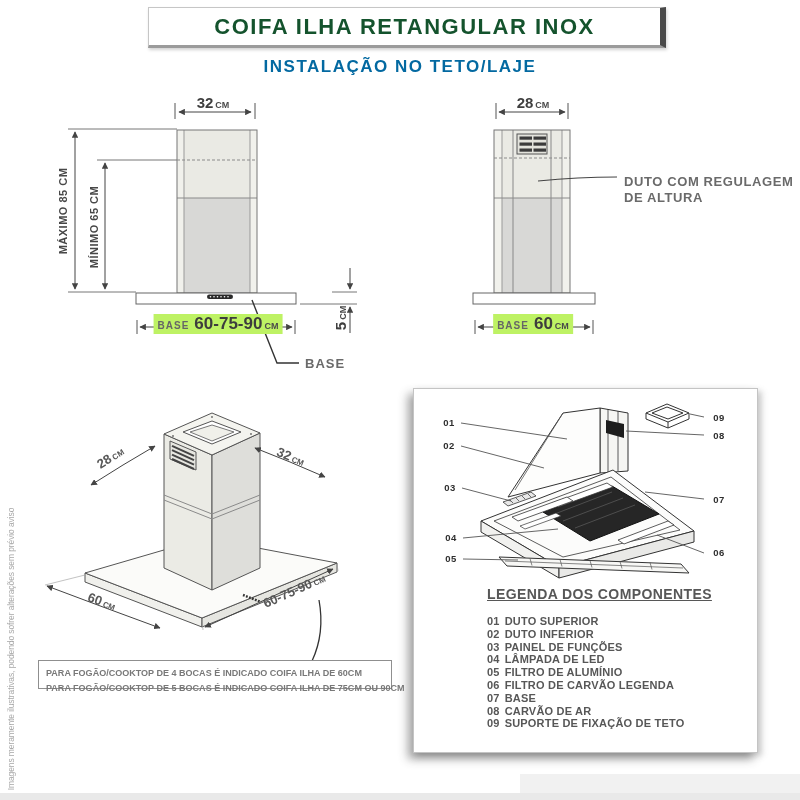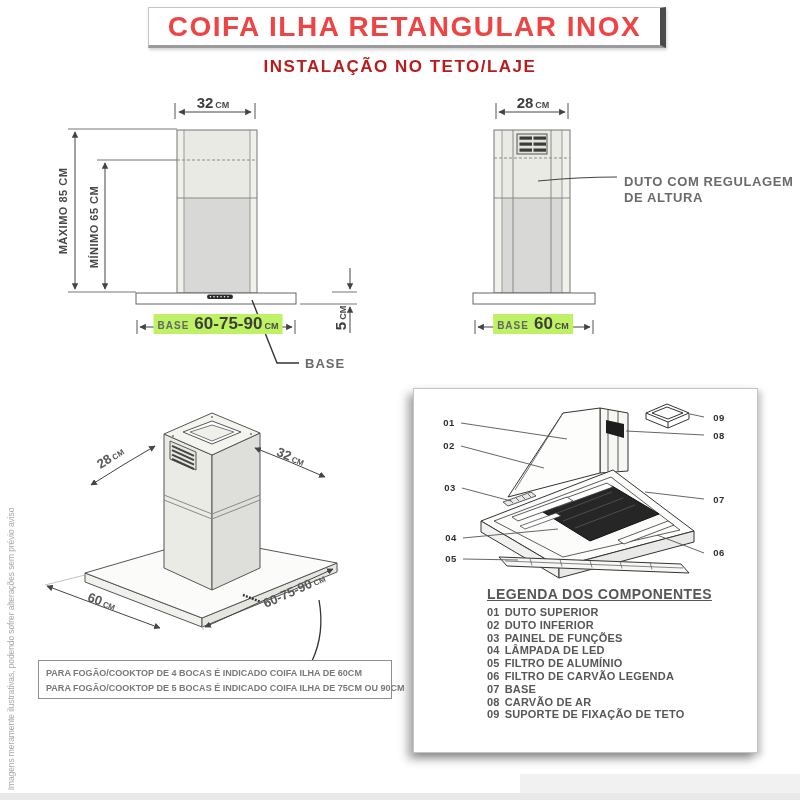--- a/index.html
+++ b/index.html
@@ -5,41 +5,41 @@
   html,body{margin:0;padding:0;background:#ffffff;}
   .stage{position:relative;width:800px;height:800px;background:#ffffff;overflow:hidden;
          font-family:"Liberation Sans", sans-serif;}
   .stage *{box-sizing:border-box;}
   svg.art{position:absolute;left:0;top:0;z-index:2;pointer-events:none;}
   .txt{position:absolute;z-index:3;white-space:nowrap;transform:translate(-50%,-50%);}
   .rot90{transform:translate(-50%,-50%) rotate(-90deg);}
   .title-box{position:absolute;left:148px;top:7px;width:518px;height:41px;background:#fff;
              border:1px solid #c6c6c6;border-right:6px solid #4a4a4a;border-bottom:3px solid #9b9b9b;
              box-shadow:1px 2px 3px rgba(0,0,0,.18);display:flex;align-items:center;justify-content:center;z-index:1;}
-  .title-text{font-size:28px;font-weight:bold;letter-spacing:1.5px;color:#ef4444;}
-  .subtitle{font-size:17px;font-weight:bold;letter-spacing:1.5px;color:#b91c1c;}
+  .title-text{font-size:22px;font-weight:bold;letter-spacing:1.5px;color:#14532d;}
+  .subtitle{font-size:17px;font-weight:bold;letter-spacing:1.5px;color:#0369a1;}
   .dim-big{font-size:15px;font-weight:bold;color:#3f3f3f;}
   .dim-unit{font-size:9px;font-weight:bold;color:#4a4a4a;margin-left:2px;}
   .dim-side{font-size:11px;font-weight:bold;color:#474747;letter-spacing:.5px;}
   .base-dim{background:#bef264;padding:0 4px;color:#3f3f3f;}
   .base-prefix{font-size:10px;font-weight:bold;letter-spacing:1px;color:#666;margin-right:5px;}
   .base-big{font-size:17px;font-weight:bold;color:#3d3d3d;}
   .iso-big{font-size:13px;font-weight:bold;color:#585858;}
   .iso-unit{font-size:8px;font-weight:bold;color:#585858;margin-left:2px;}
   .lbl{font-size:13px;font-weight:bold;color:#6a6a6a;letter-spacing:.6px;}
   .callout{font-size:9.5px;font-weight:bold;color:#2e2e2e;letter-spacing:.5px;}
   .panel{position:absolute;left:413px;top:388px;width:345px;height:365px;background:#ffffff;
          border:1px solid #c4c4c4;z-index:1;
          box-shadow:-5px 6px 9px rgba(50,50,50,.45), 4px 3px 6px rgba(110,110,110,.3);}
-  .notes-box{position:absolute;left:38px;top:660px;width:354px;height:39px;border:1px solid #8f8f8f;
+  .notes-box{position:absolute;left:38px;top:660px;width:354px;height:29px;border:1px solid #8f8f8f;
              background:#fff;z-index:3;padding:4px 0 0 7px;}
   .note-line{font-size:9.5px;font-weight:bold;color:#787878;line-height:15px;white-space:nowrap;
              transform:scaleX(.95);transform-origin:left center;}
   .legend{position:absolute;left:487px;top:586px;z-index:3;color:#575757;}
-  .legend-heading{font-size:14px;font-weight:bold;letter-spacing:.4px;text-decoration:underline;margin-bottom:4px;}
+  .legend-heading{font-size:14px;font-weight:bold;letter-spacing:.4px;text-decoration:underline;margin-bottom:13px;}
   .legend-row{font-size:11px;font-weight:bold;line-height:12.8px;letter-spacing:.2px;}
   .legend-row .num{margin-right:5px;}
   .disclaimer{position:absolute;left:11px;top:649px;z-index:3;font-size:8.5px;color:#a8a8a8;
               letter-spacing:-.1px;white-space:nowrap;transform:translate(-50%,-50%) rotate(-90deg);}
   .scan-shade{position:absolute;left:520px;top:774px;width:280px;height:20px;background:#f1f1f1;z-index:0;}
   .bottom-strip{position:absolute;left:0;top:793px;width:800px;height:7px;background:#e9e9e9;z-index:0;}
 </style>
 </head>
 <body>
 

